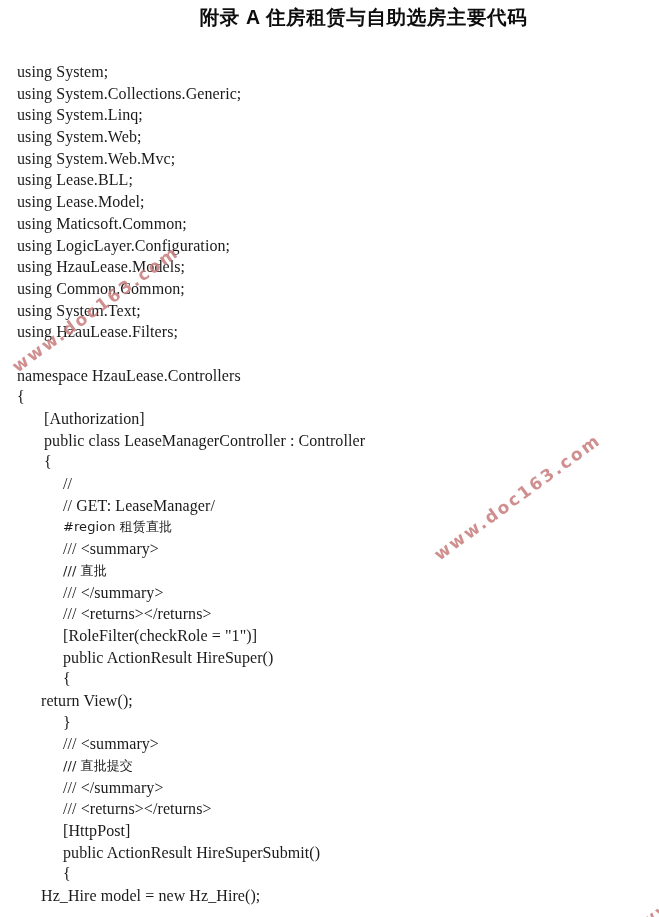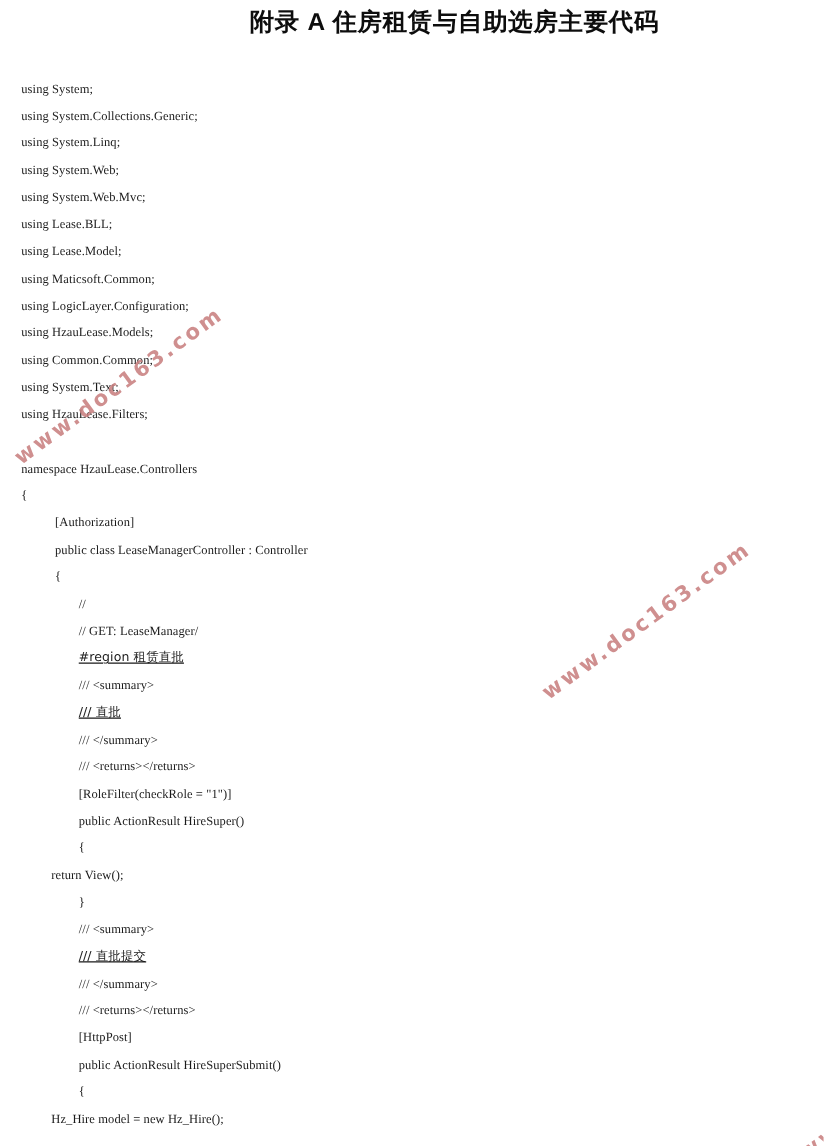--- a/index.html
+++ b/index.html
@@ -31,34 +31,33 @@
   }
   #code-block {
     position: absolute;
     top: 61px;
     left: 0;
     width: 659px;
   }
   .code-line {
     height: 21.7px;
     line-height: 21.7px;
-    font-size: 10px;
+    font-size: 16px;
     color: #1a1a1a;
     white-space: pre;
     letter-spacing: 0.08px;
   }
   .ind-0 { padding-left: 17px; }
   .ind-1 { padding-left: 44px; }
   .ind-2 { padding-left: 63px; }
   .ind-3 { padding-left: 41px; }
   .code-line.blank { color: transparent; }
   .cjk {
     font-family: "DejaVu Sans", "Liberation Sans", sans-serif;
-    font-size: 10px;
-    text-decoration: underline;
+    font-size: 13px;
   }
   .watermark {
     position: absolute;
     font-family: "DejaVu Sans", "Liberation Sans", sans-serif;
     font-size: 17px;
     font-weight: bold;
     letter-spacing: 2.4px;
     color: #c98080;
     opacity: 0.88;
     transform: rotate(-36deg);

